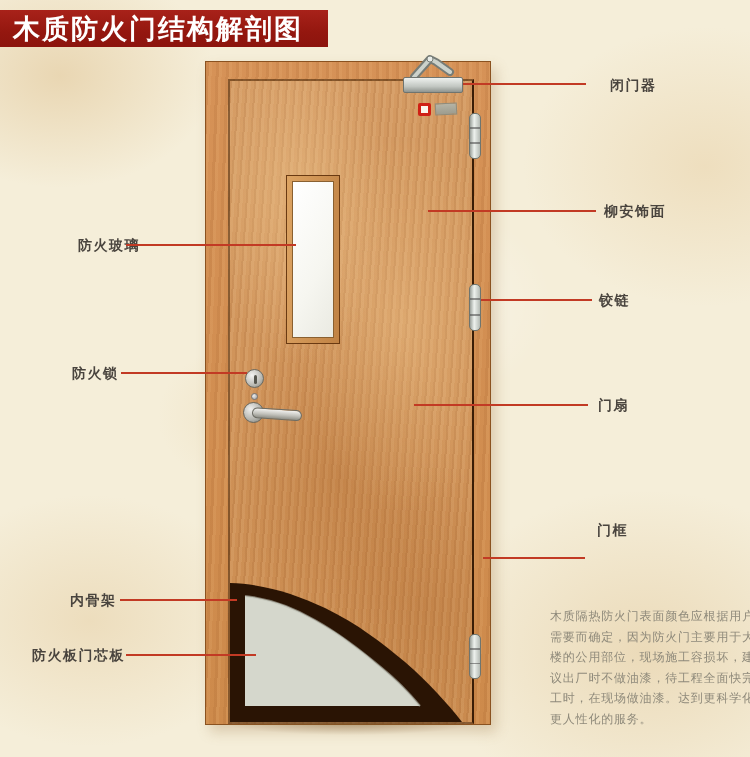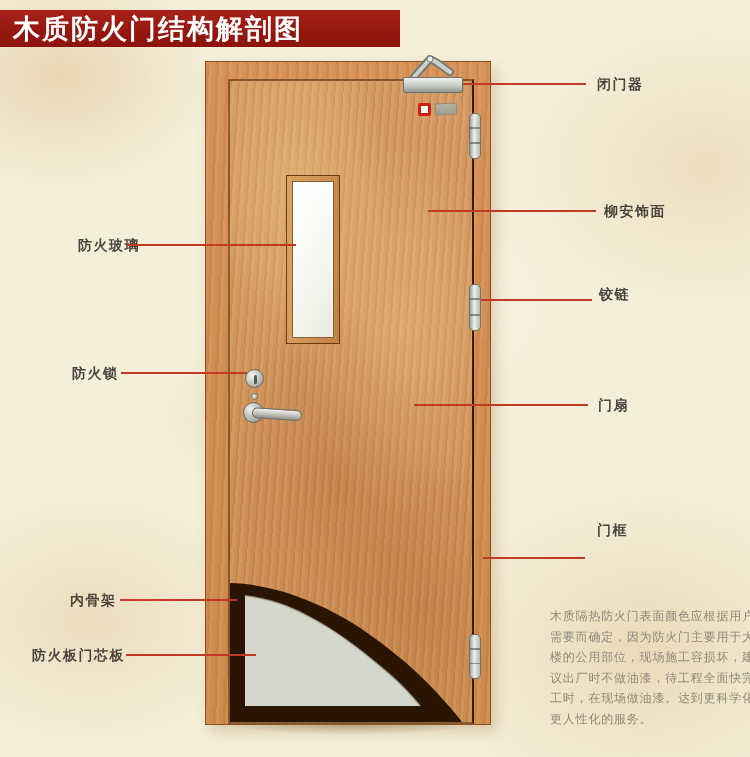--- a/index.html
+++ b/index.html
@@ -13,21 +13,21 @@
       radial-gradient(ellipse 220px 160px at 8% 10%, rgba(214,176,116,.38), transparent 70%),
       radial-gradient(ellipse 260px 200px at 94% 22%, rgba(222,186,128,.30), transparent 70%),
       radial-gradient(ellipse 300px 230px at 86% 86%, rgba(214,176,116,.32), transparent 70%),
       radial-gradient(ellipse 240px 180px at 12% 82%, rgba(218,182,124,.30), transparent 70%),
       radial-gradient(ellipse 200px 150px at 55% 40%, rgba(255,255,255,.45), transparent 70%),
       radial-gradient(ellipse 150px 110px at 35% 55%, rgba(226,196,142,.25), transparent 70%);
   }
 
   
   .banner{
-    position:absolute; left:0; top:10px; width:400px; height:37px;
+    position:absolute; left:0; top:10px; width:328px; height:37px;
     background:linear-gradient(180deg,#a8221a 0%,#94170f 60%,#8c140d 100%);
     display:flex; align-items:center;
   }
   .banner span{
     color:#fff; font-weight:bold; font-size:27px; letter-spacing:2px;
     padding-left:13px; white-space:nowrap;
   }
 
   
   .door{
@@ -194,27 +194,27 @@
   <div class="cl-text" style="left:72px; top:364px;">防火锁</div>
   <div class="cl-line" style="left:121px; top:372px; width:126px;"></div>
 
   <div class="cl-text" style="left:70px; top:591px;">内骨架</div>
   <div class="cl-line" style="left:120px; top:599px; width:117px;"></div>
 
   <div class="cl-text" style="left:32px; top:646px;">防火板门芯板</div>
   <div class="cl-line" style="left:126px; top:654px; width:130px;"></div>
 
   <div class="cl-line" style="left:440px; top:83px; width:146px;"></div>
-  <div class="cl-text" style="left:597px; top:76px;font-family:Liberation Mono, monospace;">闭门器</div>
+  <div class="cl-text" style="left:610px; top:76px;">闭门器</div>
 
   <div class="cl-line" style="left:428px; top:210px; width:168px;"></div>
   <div class="cl-text" style="left:604px; top:202px;">柳安饰面</div>
 
   <div class="cl-line" style="left:479px; top:299px; width:113px;"></div>
-  <div class="cl-text" style="left:599px; top:285px;">铰链</div>
+  <div class="cl-text" style="left:599px; top:291px;">铰链</div>
 
   <div class="cl-line" style="left:414px; top:404px; width:174px;"></div>
   <div class="cl-text" style="left:598px; top:396px;">门扇</div>
 
   <div class="cl-line" style="left:483px; top:557px; width:102px;"></div>
   <div class="cl-text" style="left:597px; top:521px;">门框</div>
 
   <div class="desc">
     <div>木质隔热防火门表面颜色应根据用户</div>
     <div>需要而确定，因为防火门主要用于大</div>

